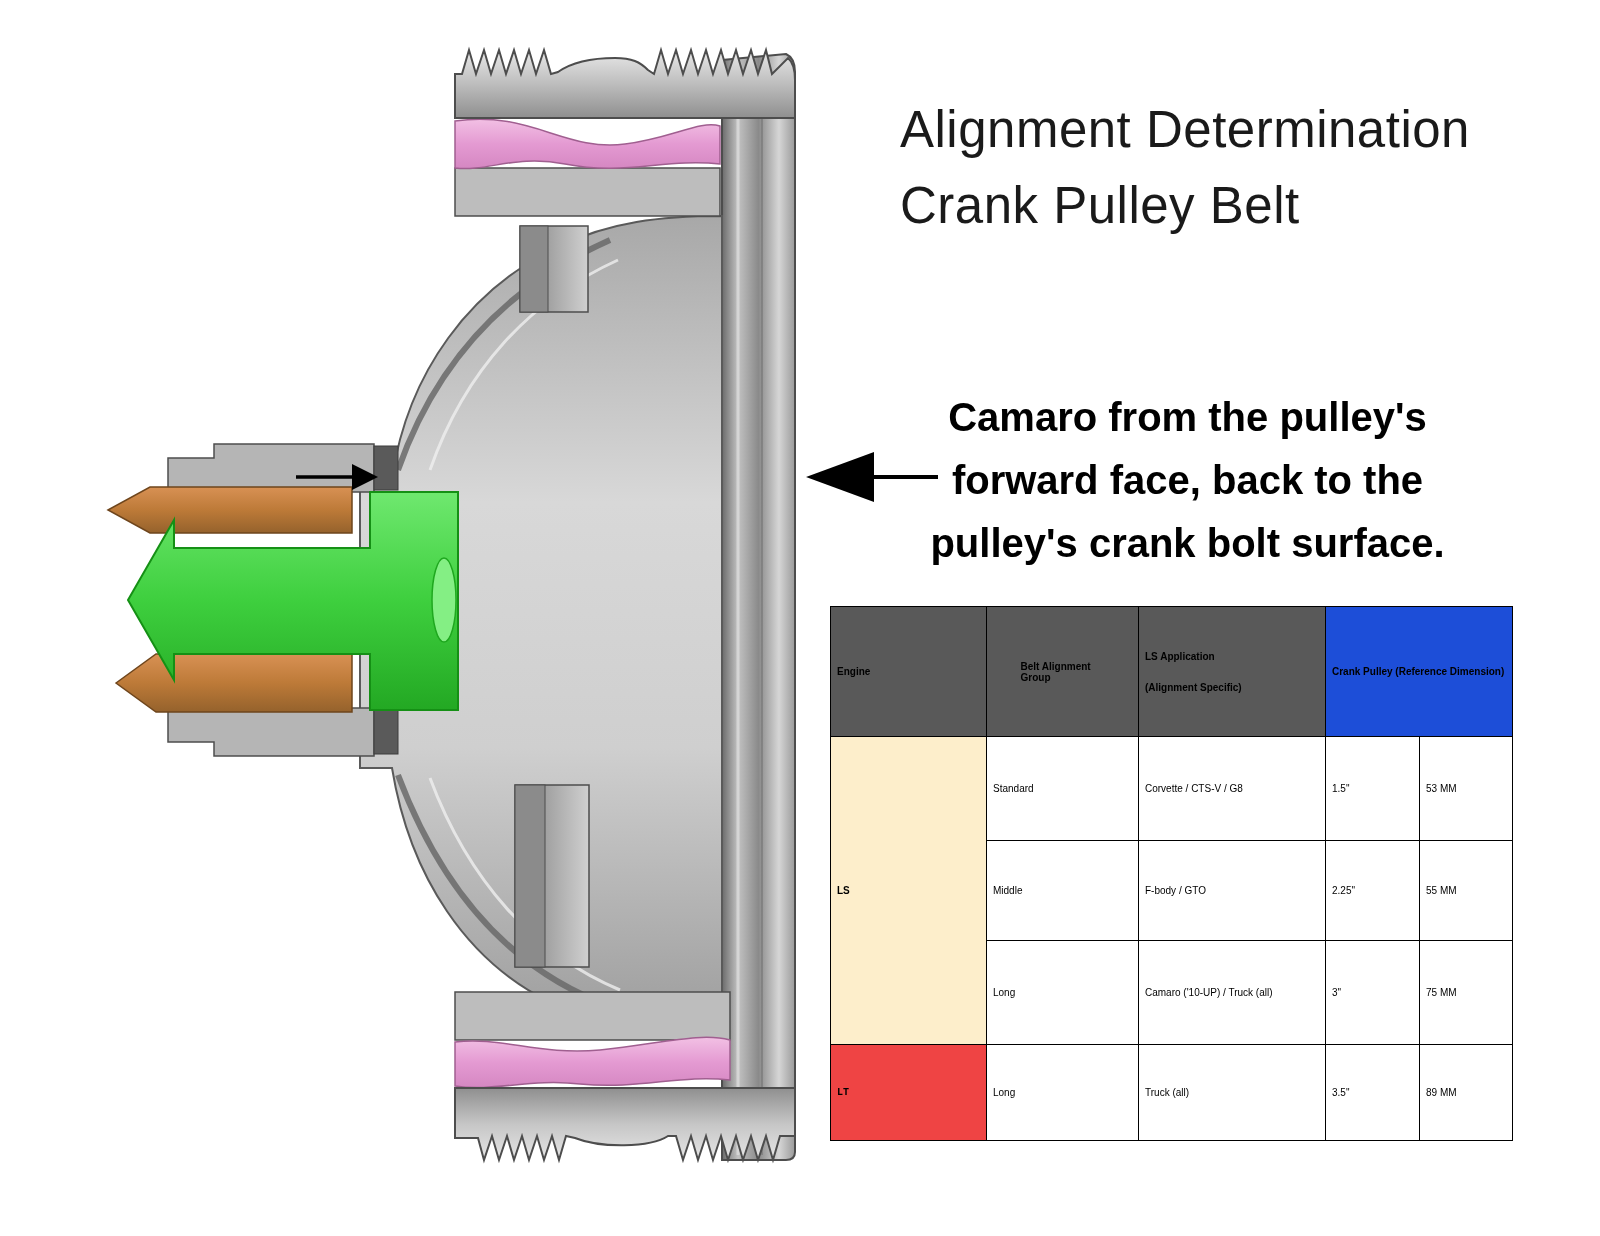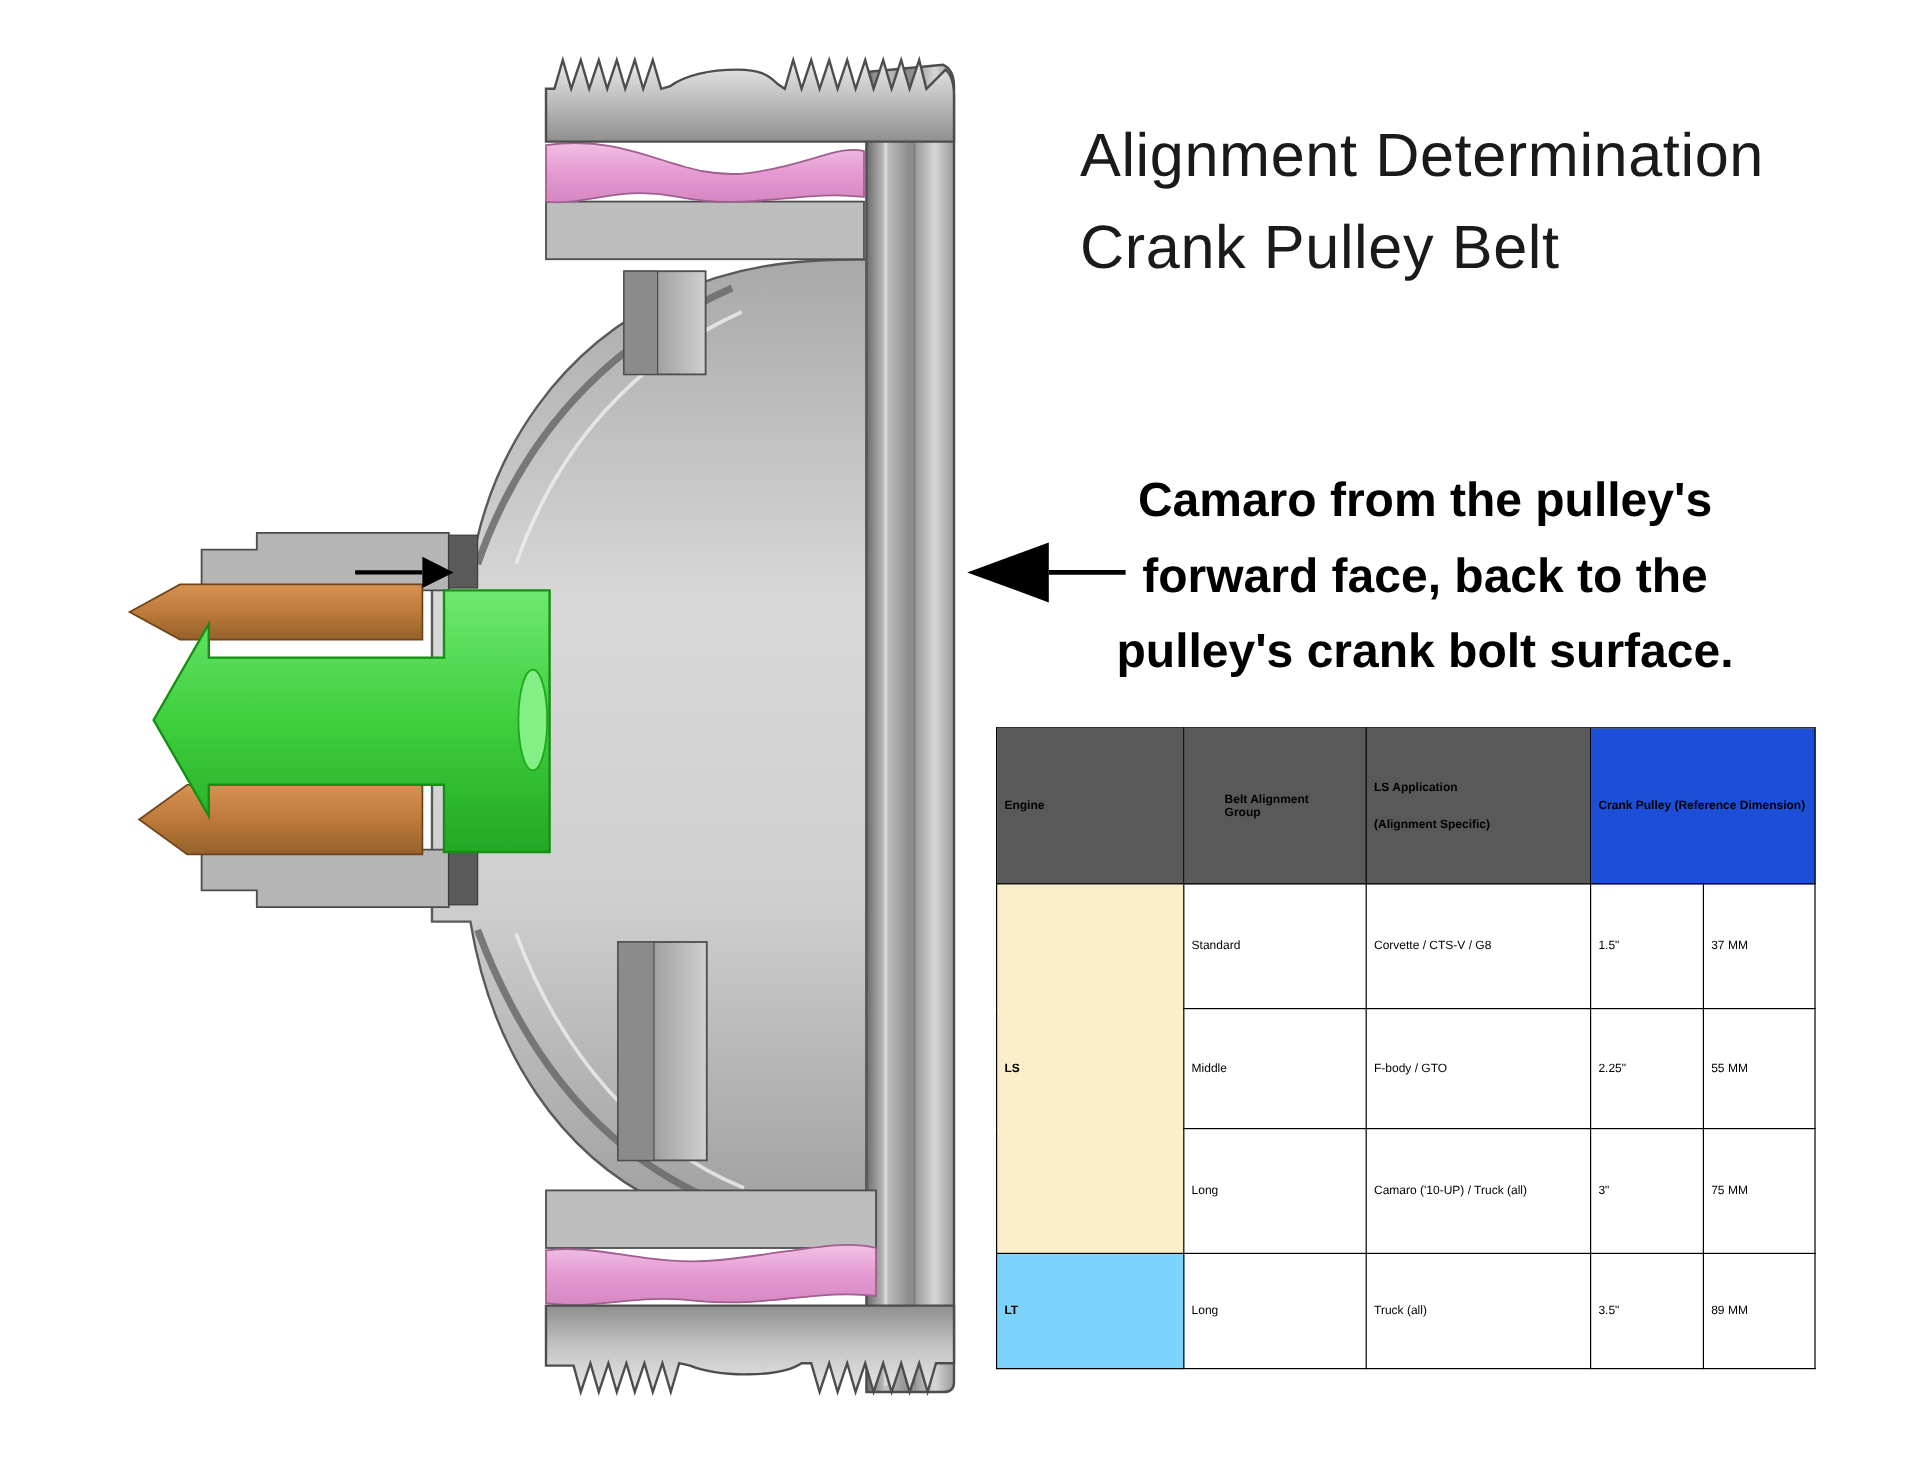--- a/index.html
+++ b/index.html
@@ -15,21 +15,21 @@
   .spec-table td,.spec-table th{border:1px solid #000;text-align:left;vertical-align:middle;
     font-size:10px;color:#000;padding:18px 6px;box-sizing:border-box;}
   .spec-table th{font-weight:700;}
   .hdr-dark{background:#595959;color:#ffffff;height:130px;}
   .hdr-light{background:#1d4ed8;color:#000;height:130px;}
   .hdr-stack{display:block;}
   .hdr-gap{display:block;margin-top:20px;}
   .hdr-narrow{display:block;width:84px;margin:0 auto;}
   .row-h1{height:104px;} .row-h2{height:100px;margin-top:40px;} .row-h3{height:104px;} .row-h4{height:96px;}
   .ls-cell{background:#fdeecb;font-weight:700;}
-  .lt-cell{background:#7dd3fc;font-weight:700;}
+  .lt-cell{background:#ef4444;font-weight:700;font-family:Liberation Mono, monospace;}
   .col-engine{width:156px;} .col-group{width:152px;} .col-app{width:187px;}
   .col-in{width:94px;} .col-mm{width:93px;}
 </style>
 </head>
 <body>
 
 <div class="stage">
 
   <svg class="diagram-svg" width="1600" height="1236" viewBox="0 0 1600 1236">
     <defs>
@@ -180,21 +180,21 @@
         <span class="hdr-stack">LS Application</span>
         <span class="hdr-gap">(Alignment Specific)</span>
       </th>
       <th class="hdr-light" colspan="2">Crank Pulley (Reference Dimension)</th>
     </tr>
     <tr class="row-h1">
       <td class="ls-cell" rowspan="3">LS</td>
       <td>Standard</td>
       <td>Corvette / CTS-V / G8</td>
       <td>1.5"</td>
-      <td>37 MM</td>
+      <td>53 MM</td>
     </tr>
     <tr class="row-h2">
       <td>Middle</td>
       <td>F-body / GTO</td>
       <td>2.25"</td>
       <td>55 MM</td>
     </tr>
     <tr class="row-h3">
       <td>Long</td>
       <td>Camaro ('10-UP) / Truck (all)</td>

